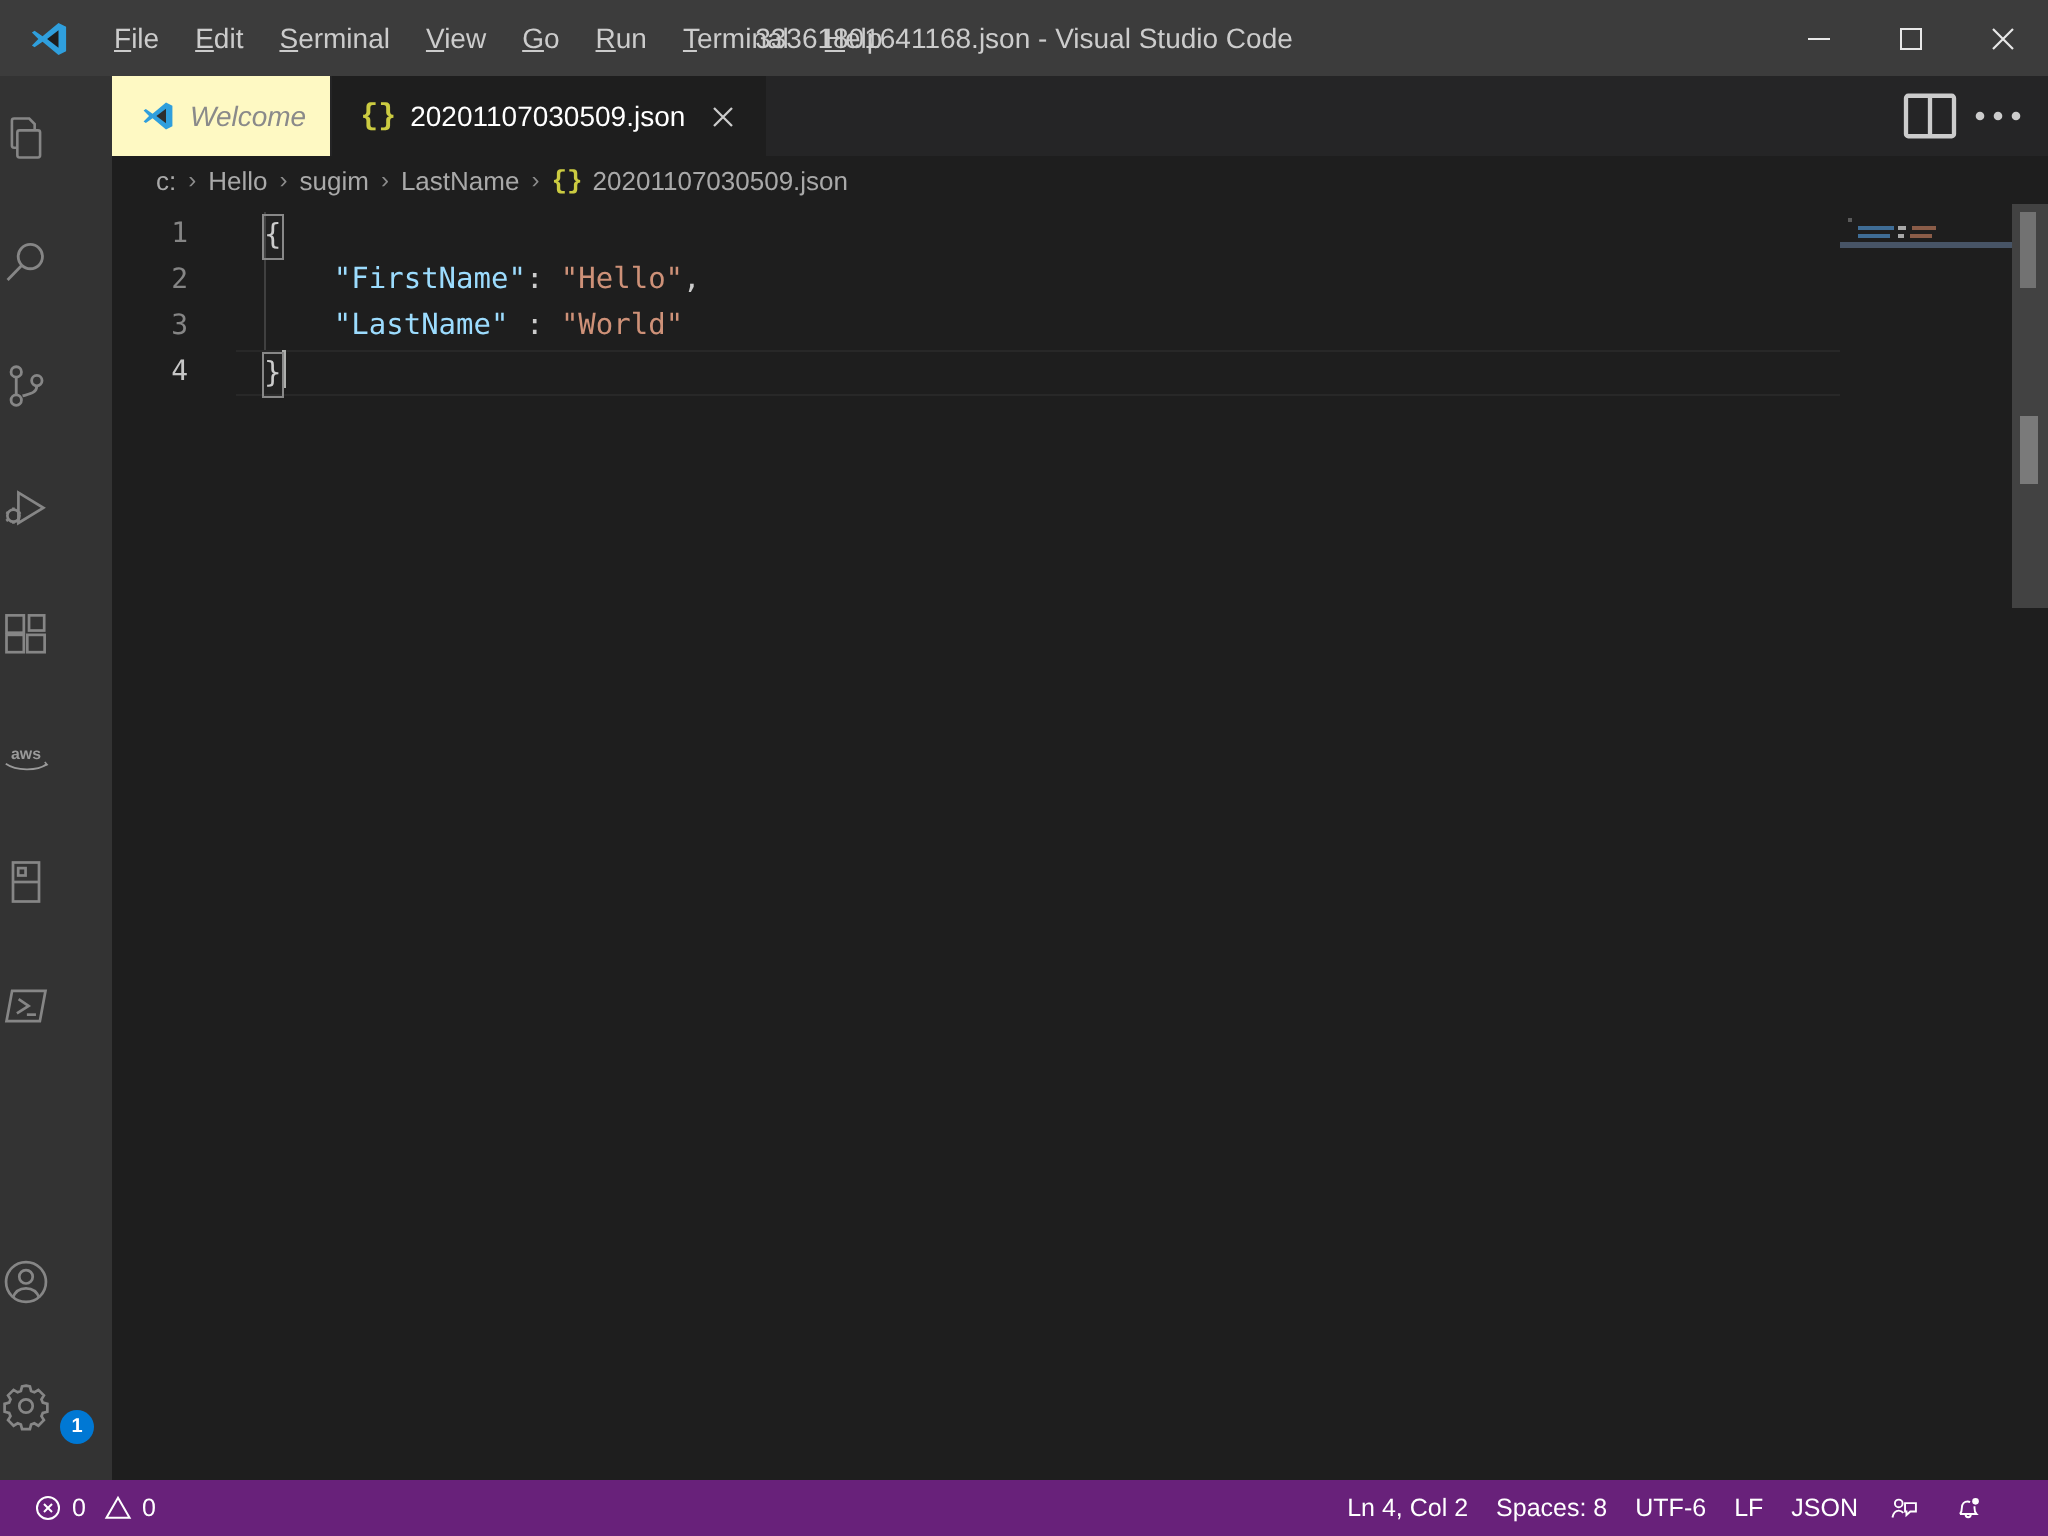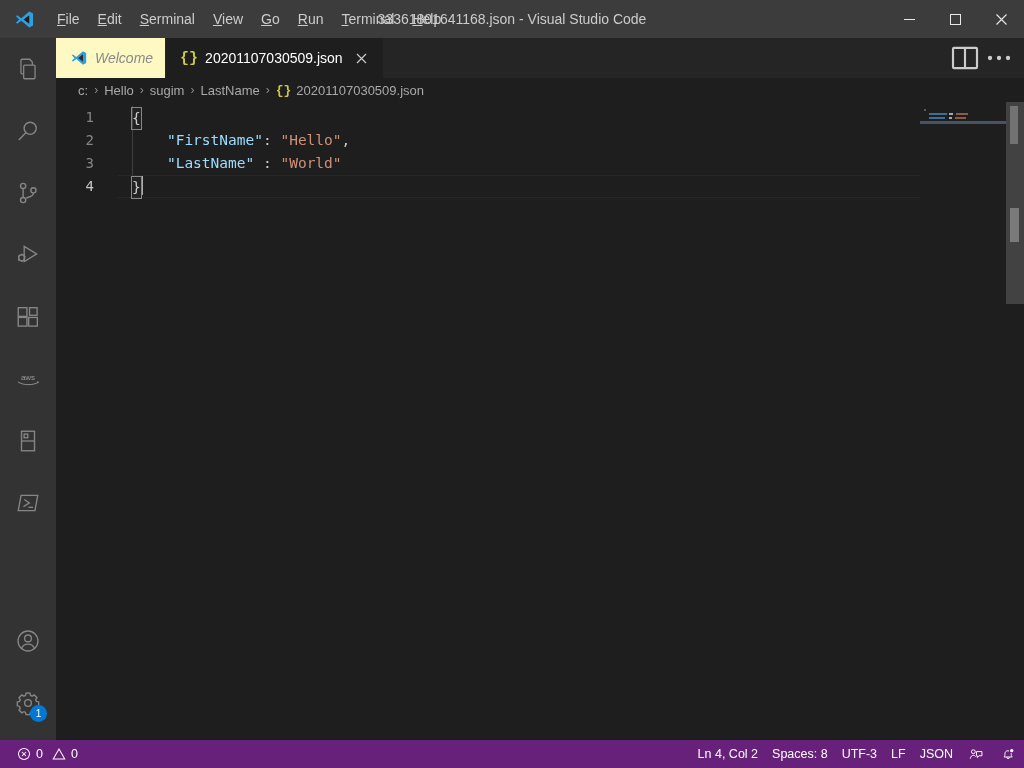--- a/index.html
+++ b/index.html
@@ -40,22 +40,22 @@
   .main { flex:1; display:flex; min-height:0; }
 
   
   .activitybar {
     width:56px; background:#333333; display:flex; flex-direction:column;
     flex:0 0 56px;
   }
   .ab-top { display:flex; flex-direction:column; }
   .ab-bottom { margin-top:auto; display:flex; flex-direction:column; padding-bottom:6px; }
   .ab-item {
-    width:56px; height:62px; display:flex; align-items:center; justify-content:center;
-    position:relative; color:#868686; cursor:pointer;
+    width:56px; height:62px; display:flex; align-items:center; 
+    position:relative; color:#868686; cursor:pointer;font-weight:bold;
   }
   .ab-item svg { width:26px; height:26px; display:block; }
   .badge {
     position:absolute; right:9px; bottom:12px; background:#0078d4; color:#fff;
     min-width:17px; height:17px; border-radius:9px; font-size:10px; line-height:17px;
     text-align:center; padding:0 4px; font-family:"Liberation Sans",sans-serif;
   }
 
   
   .editor-area { flex:1; display:flex; flex-direction:column; min-width:0; background:#1e1e1e; }
@@ -139,21 +139,21 @@
   .sb-slider-a { position:absolute; left:4px; width:8px; background:#9a9a9a; opacity:.55; }
   .sb-slider-b { position:absolute; left:0; right:0; background:#424242; }
   .sb-mark { position:absolute; left:4px; width:9px; background:#a0a0a0; opacity:.6; }
 
   
   .statusbar {
     height:28px; flex:0 0 28px; background:#68217a; display:flex; align-items:center;
     color:#ffffff; font-size:12.5px;
   }
   .sb-left { display:flex; align-items:center; padding-left:10px; gap:0; }
-  .sb-right { margin-left:auto; display:flex; align-items:flex-start; padding-right:0; }
+  .sb-right { margin-left:auto; display:flex; align-items:flex-start; padding-right:24px; }
   .sb-item {
     height:28px; display:flex; align-items:center; padding:0 7px; gap:5px;
     cursor:pointer; white-space:nowrap;
   }
   .sb-item svg { width:14px; height:14px; display:block; }
   .sb-icon-item { padding:0 9px; }
 </style>
 </head>
 <body>
 
@@ -375,21 +375,21 @@
       </div>
     </div>
     <div class="sb-right" id="sbright">
         <div class="sb-item">
           <span>Ln 4, Col 2</span>
         </div>
         <div class="sb-item">
           <span>Spaces: 8</span>
         </div>
         <div class="sb-item">
-          <span>UTF-3</span>
+          <span>UTF-6</span>
         </div>
         <div class="sb-item">
           <span>LF</span>
         </div>
         <div class="sb-item">
           <span>JSON</span>
         </div>
       <div class="sb-item sb-icon-item">
         <svg viewBox="0 0 16 16" fill="none" stroke="#ffffff" stroke-width="1.1">
           <circle cx="5" cy="5.4" r="2.2"></circle>

